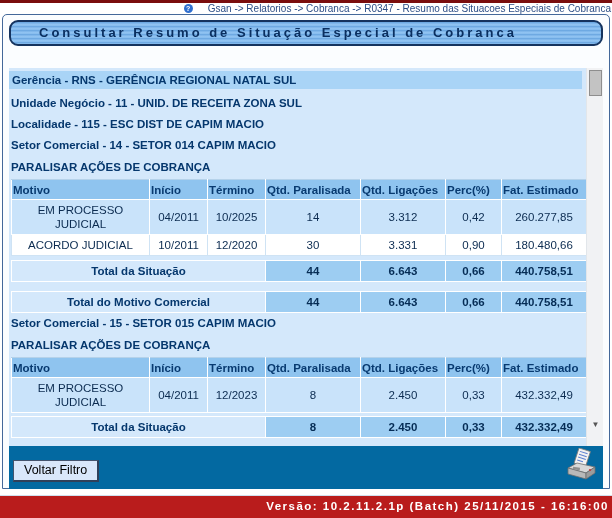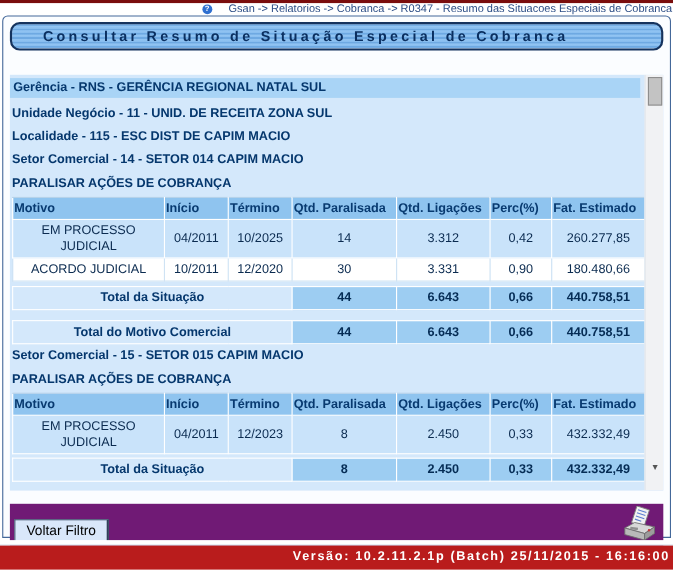--- a/index.html
+++ b/index.html
@@ -55,21 +55,21 @@
 
   
   .scrollbar { position:absolute; top:0; right:0; width:17px; height:378px;
                background:#f1f2f4; border-left:1px solid #e2e6ea; }
   .scroll-thumb { position:absolute; top:2px; left:2px; width:13px; height:26px;
                   background:#c3c3c3; border:1px solid #8e8e8e; }
   .scroll-down { position:absolute; bottom:14px; left:0; width:17px; height:14px;
                  color:#555; font-size:8px; text-align:center; line-height:14px; cursor:default; }
 
   
-  .action-bar { position:relative; margin:12px 6px; height:43px; background:#701a75; }
+  .action-bar { position:relative; margin:0 6px; height:43px; background:#0369a1; }
   .voltar-btn { position:absolute; left:4px; top:14px; background:#d9e7fa; color:#000;
                 border:1px solid #44546e; border-right:2px solid #30405a; border-bottom:2px solid #30405a;
                 font-family:"Liberation Sans",sans-serif; font-size:12.5px; padding:2px 10px 3px 10px;
                 cursor:pointer; }
   .printer { position:absolute; right:4px; top:2px; width:34px; height:36px; cursor:pointer; }
 
   
   .footer-gap { position:absolute; bottom:22px; left:0; width:100%; height:5px; background:#fff;
                 border-bottom:1px solid #cfe0ee; }
   .footer { position:absolute; bottom:0; left:0; width:100%; height:22px; background:#b91c1c;

